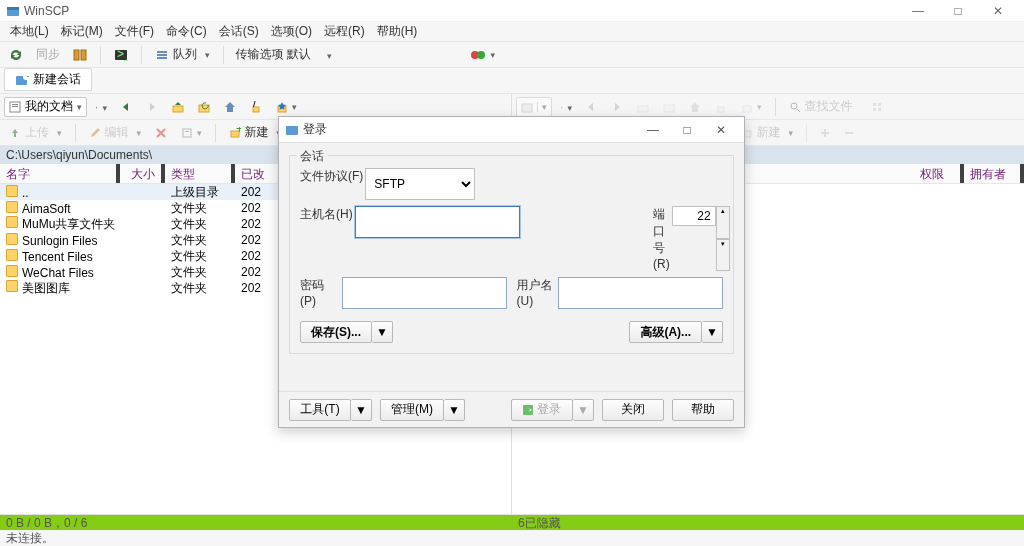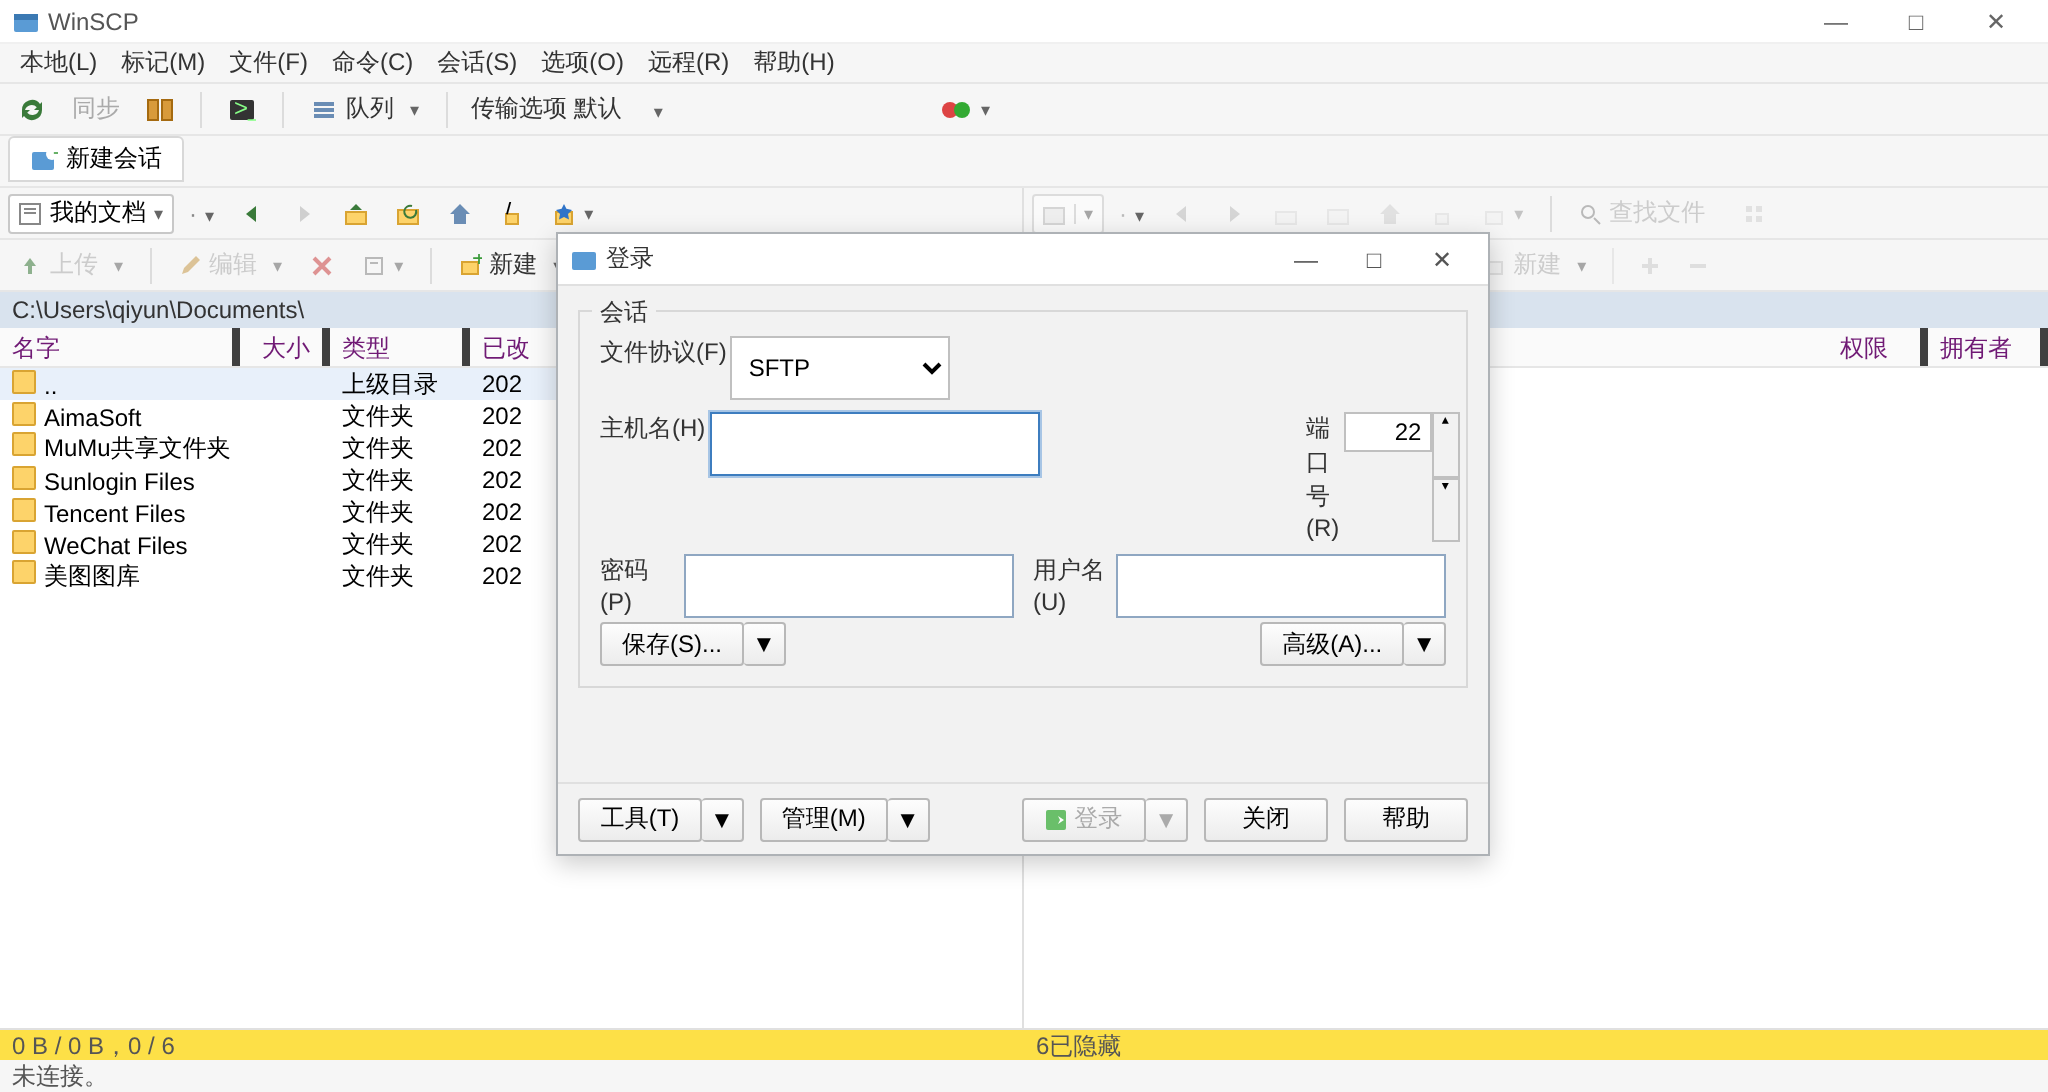--- a/index.html
+++ b/index.html
@@ -47,21 +47,21 @@
 .colhdr { height: 20px; display:flex; border-bottom:1px solid #e6e6e6; background:#fafafa; }
 .colhdr div { padding: 2px 6px; border-right: 4px solid #404040; color:#701a75; }
 .files { flex:1; overflow:auto; }
 .row { display:flex; height:16px; align-items:center; }
 .row.sel { background:#e8f0fa; }
 .cell { padding: 0 6px; overflow:hidden; white-space:nowrap; }
 .fi { width:12px; height:12px; margin-right:4px; display:inline-block; }
 .fi.folder { background:#fdd36a; border:1px solid #d9a432; border-radius:1px; }
 .fi.up { background:#fdd36a; border:1px solid #d9a432; border-radius:1px; position:relative; }
 
-.statusbar { height:16px; background:#fde047; border-top:1px solid #e0e0e0; display:flex; padding:0 6px; color:#555; }
+.statusbar { height:16px; background:#84cc16; border-top:1px solid #e0e0e0; display:flex; padding:0 6px; color:#555; }
 .statusbar .left { width:512px; }
 .lastline { height:16px; background:#f6f6f6; padding:0 6px; color:#555; }
 
 
 .dialog { position:absolute; left:278px; top:116px; width:467px; height:312px; background:#f2f2f2; border:1px solid #aeb2b6; box-shadow: 0 4px 12px rgba(0,0,0,.2); display:flex; flex-direction:column; }
 .dlgtitle { height:26px; display:flex; align-items:center; padding:0 6px; background:#fff; border-bottom:1px solid #e0e0e0; }
 .dlgtitle .t { flex:1; color:#333; margin-left:4px; }
 .dlgbody { flex:1; display:flex; }
 .dlgleft { width:188px; padding:4px; display:flex; flex-direction:column; gap:6px; }
 .sitebox { flex:1; background:#fff; border:1px solid #c8c8c8; padding:4px; }
@@ -74,21 +74,21 @@
 .txtinput { height:32px; border:1px solid #8fa7c2; background:#fff; padding:0 4px; }
 .txtinput.host { border:1px solid #3d7dbf; outline:1px solid #a7c5e5; }
 select.txtinput { border:1px solid #c0c0c0; }
 .spin { display:flex; }
 .spin input { width:44px; height:20px; border:1px solid #c0c0c0; text-align:right; padding:0 4px; }
 .spin .arrows { width:14px; display:flex; flex-direction:column; }
 .spin .arrows div { flex:1; border:1px solid #c0c0c0; font-size:7px; text-align:center; line-height:8px; }
 .twocol { display:flex; gap:10px; }
 .btn { height:22px; padding:0 10px; border:1px solid #b8b8b8; background:linear-gradient(#fdfdfd,#ececec); border-radius:2px; display:inline-flex; align-items:center; justify-content:center; min-width:62px; }
 .btn.dim { color:#aaa; }
-.btnrow { display:flex; justify-content:space-between; margin-top:2px; }
+.btnrow { display:flex; justify-content:space-between; margin-top:12px;font-weight:bold; }
 .dlgfoot { height:36px; display:flex; align-items:center; justify-content:flex-end; gap:8px; padding:0 10px; border-top:1px solid #e0e0e0; }
 .dlgfoot .left { margin-right:auto; display:flex; gap:8px; }
 .winctl { width:34px; height:22px; display:flex; align-items:center; justify-content:center; color:#555; }
 
 svg { display:block; }
 .green-plus { color:#3a9a3a; }
 </style>
 </head>
 <body>
 

